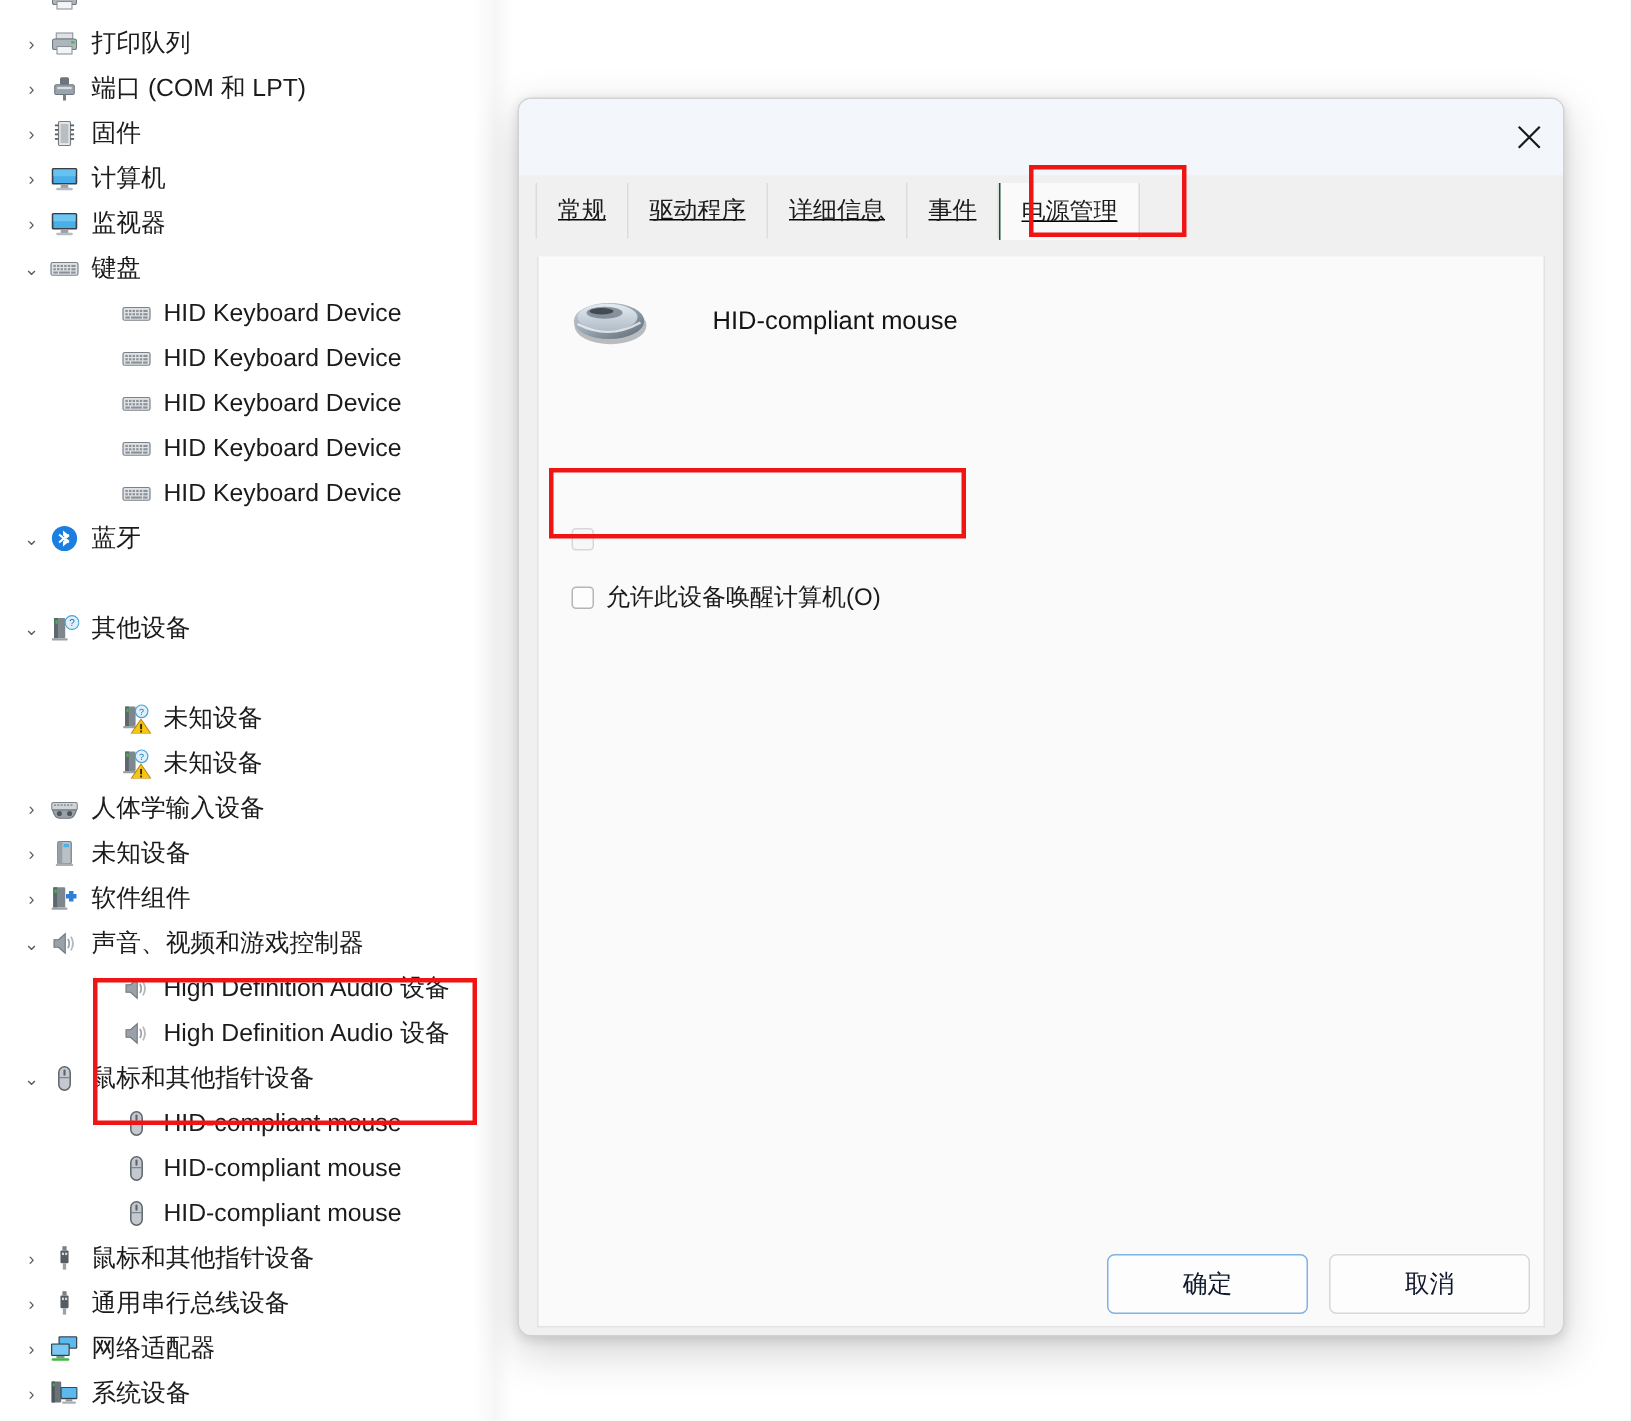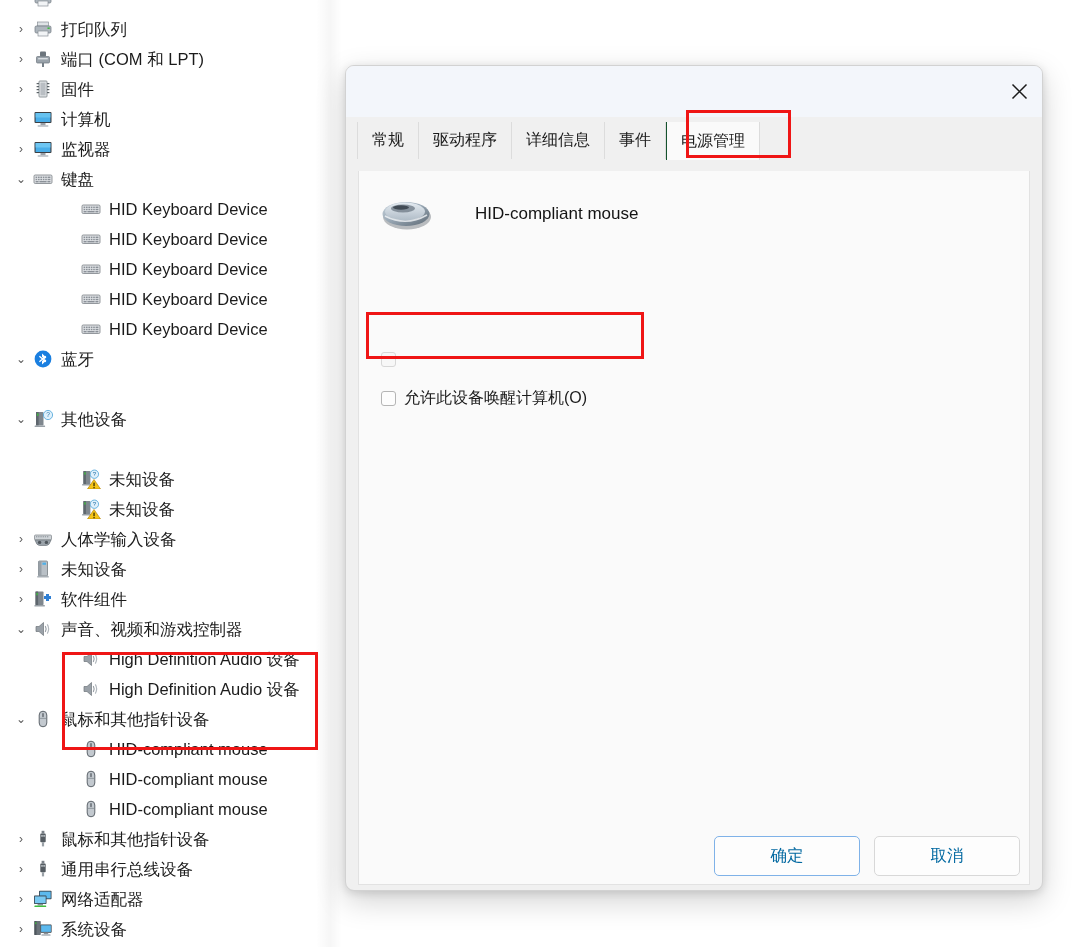--- a/index.html
+++ b/index.html
@@ -58,21 +58,21 @@
   #dlg-title{
     margin-left:14px;font-size:17px;color:#141414;
   }
   #close-btn{
     position:absolute;right:0;top:0;width:46px;height:51px;
     display:flex;align-items:center;justify-content:center;
     color:#1a1a1a;
   }
   #tabstrip{
     height:42px;background:#f0f0f0;display:flex;align-items:flex-end;
-    padding-left:11px;position:relative;
+    padding-left:11px;position:relative;text-decoration:underline;
   }
   .tab{
     height:37px;display:flex;align-items:center;justify-content:center;
     padding:0 14px;font-size:16px;color:#1b1b1b;
     border-right:1px solid #dcdcdc;position:relative;
   }
   .tab:first-child{border-left:1px solid #dcdcdc;}
   .tab.active{
     background:#fafafa;border-right:1px solid #dcdcdc;border-left:1px solid #14532d;
     height:38px;margin-bottom:-1px;
@@ -100,23 +100,23 @@
   .cbrow.disabled .cbox{border-color:#d7d7d7;background:#f7f7f7;}
   #cb1{position:absolute;left:0;top:175px;width:100%;}
   #cb2{position:absolute;left:0;top:214px;width:100%;}
 
   #btnbar{
     position:absolute;left:0;bottom:0;width:696px;height:68px;
     display:flex;align-items:center;justify-content:flex-end;
     padding-right:22px;box-sizing:border-box;
   }
   .btn{
-    width:146px;height:40px;border-radius:5px;background:#fdfdfd;
+    width:134px;height:40px;border-radius:5px;background:#fdfdfd;
     border:1px solid #d8d8d8;display:flex;align-items:center;justify-content:center;
-    font-size:16.5px;color:#0369a1;margin-left:14px;box-sizing:border-box;
+    font-size:16.5px;color:#0f172a;margin-left:14px;box-sizing:border-box;
   }
   .btn.primary{border:1px solid #7fb2e8;}
 
   
   .redbox{position:absolute;border:3px solid #ef1515;box-sizing:border-box;pointer-events:none;}
   #red-tab{left:686px;top:110px;width:105px;height:48px;}
   #red-cb{left:366px;top:312px;width:278px;height:47px;}
   #red-tree{left:62px;top:652px;width:256px;height:98px;}
 </style>
 </head>

